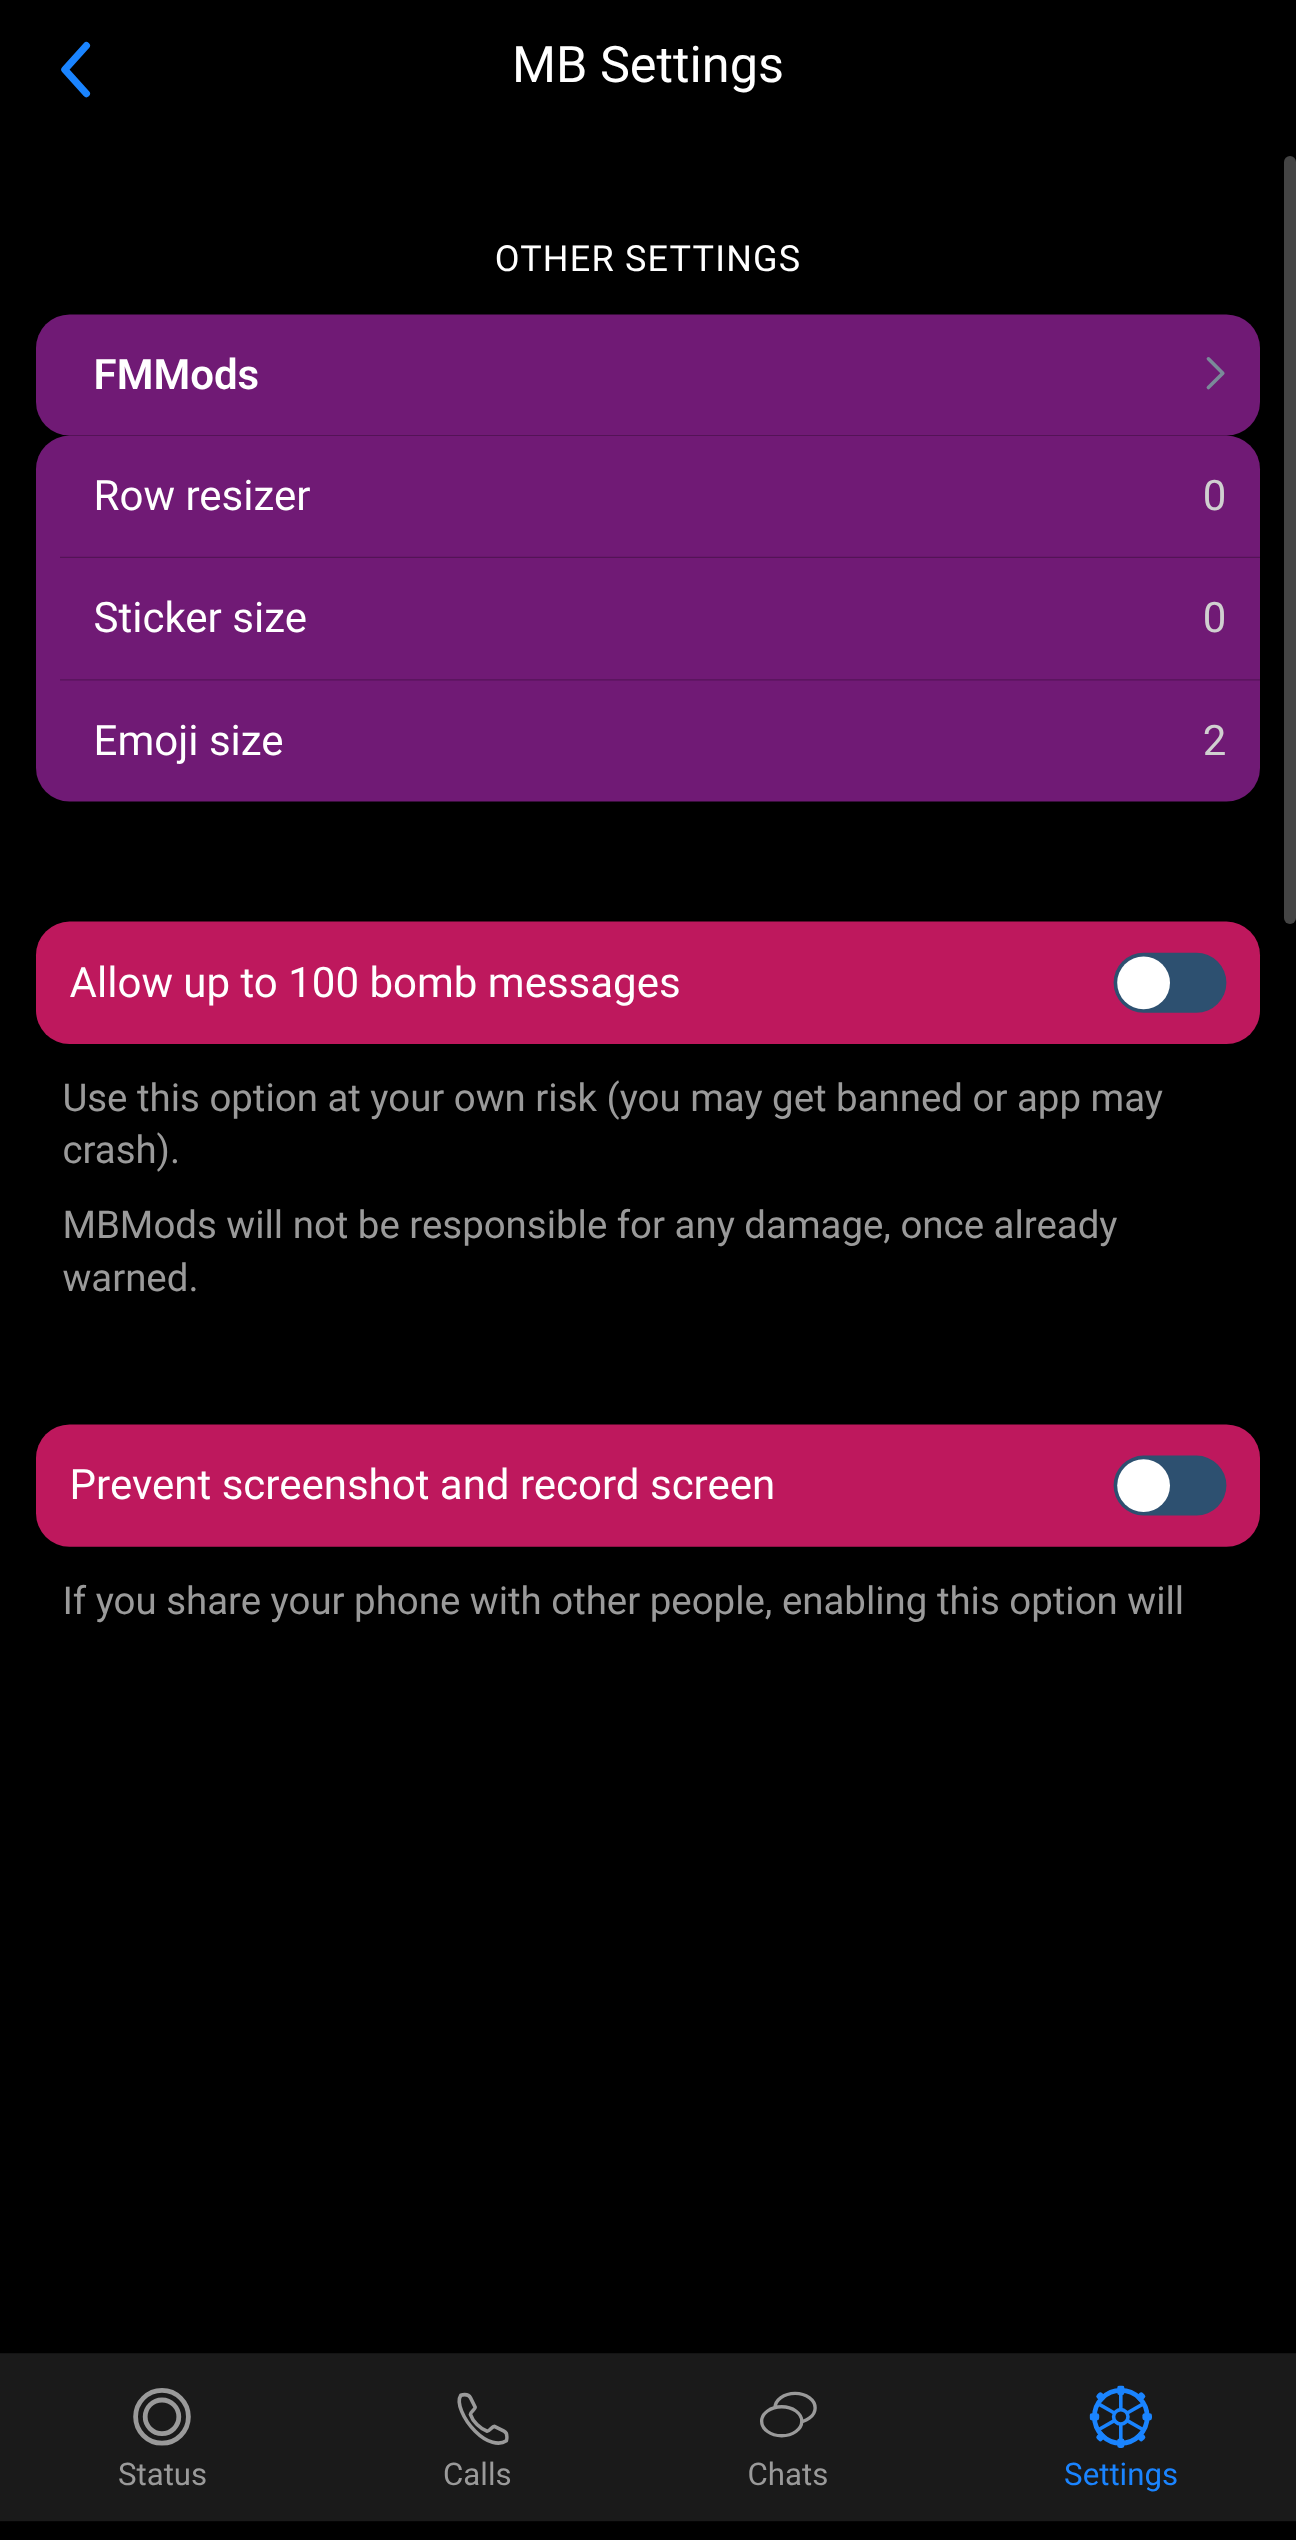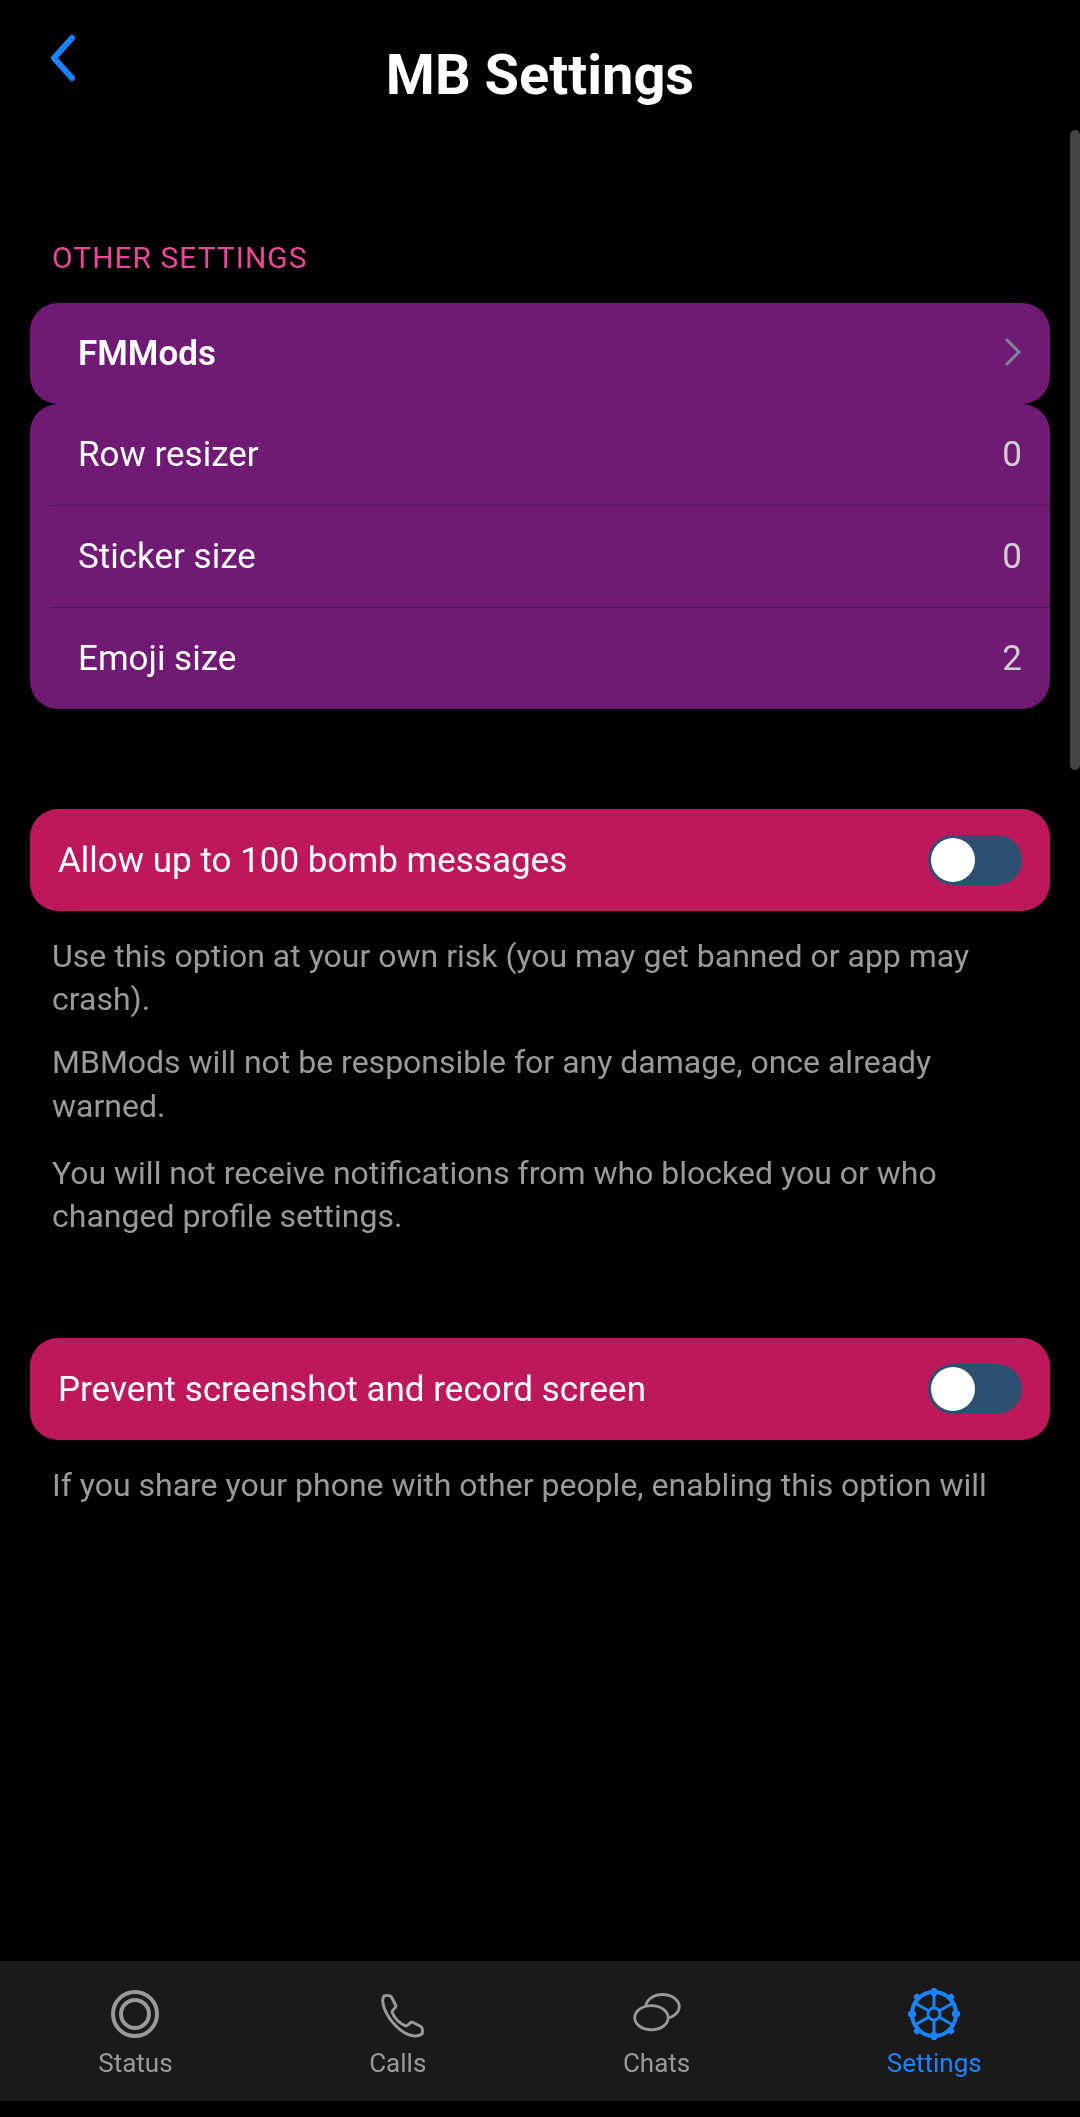--- a/index.html
+++ b/index.html
@@ -18,34 +18,35 @@
     padding: 30px 40px 30px 40px;
     position: relative;
   }
   .back-btn {
     position: absolute;
     left: 48px;
     top: 34px;
   }
   .back-btn svg { width: 30px; height: 48px; }
   .title {
-    font-size: 56px;
-    font-weight: 700;
-    margin: 12px auto;
+    font-size: 42px;
+    font-weight: 400;
+    margin: 0 auto;
     color: #fff;
   }
   .content {
     padding: 0 30px;
   }
   .section-label {
     font-size: 30px;
     font-weight: 400;
-    color: #ec4899;
+    color: #ffffff;
     letter-spacing: 1px;
     padding: 90px 22px 28px 22px;
+    text-align: center;
   }
   .section-label.more {
     padding-top: 100px;
   }
   .card {
     background: #701a75;
     border-radius: 28px;
     overflow: hidden;
     padding-left: 20px;
   }
@@ -188,21 +189,20 @@
     <span class="toggle-label">Allow up to 100 bomb messages</span>
     <div class="toggle">
       <div class="toggle-knob"></div>
     </div>
   </div>
   <div class="desc">
     <div>Use this option at your own risk (you may get banned or app may crash).</div>
     <div class="desc-para2">MBMods will not be responsible for any damage, once already warned.</div>
   </div>
 
-  <div class="desc">You will not receive notifications from who blocked you or who changed profile settings.</div>
 
   <div class="toggle-card">
     <span class="toggle-label">Prevent screenshot and record screen</span>
     <div class="toggle">
       <div class="toggle-knob"></div>
     </div>
   </div>
   <div class="desc">If you share your phone with other people, enabling this option will</div>
 
 </div>

